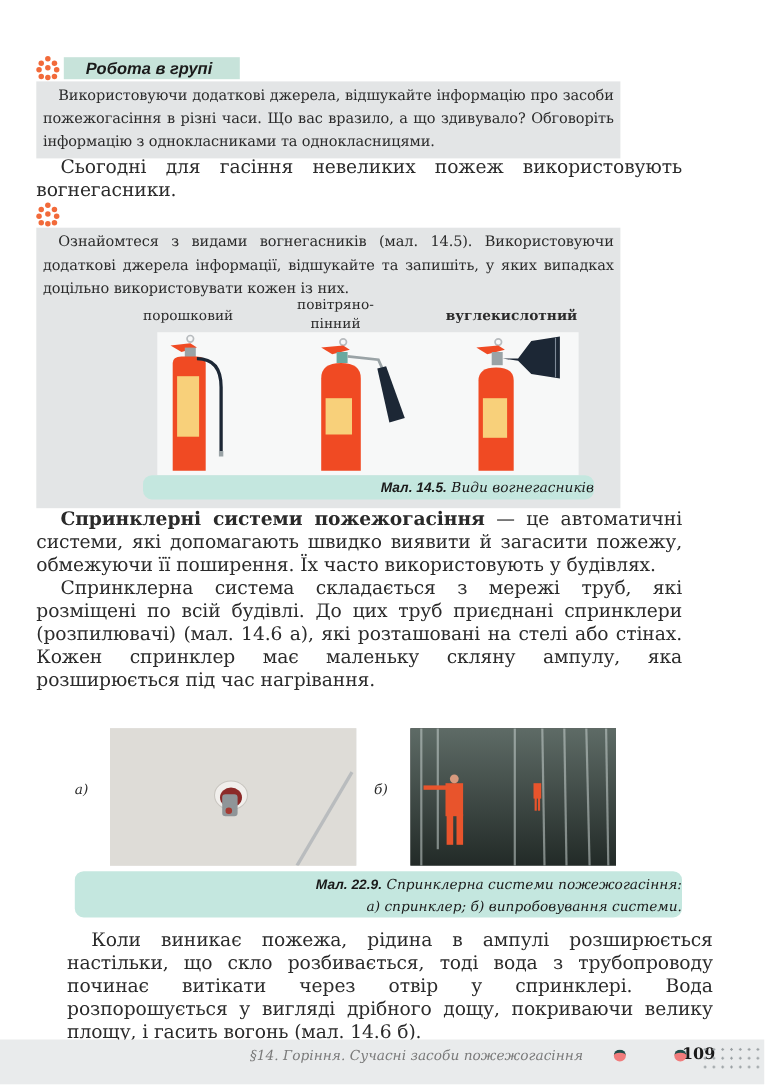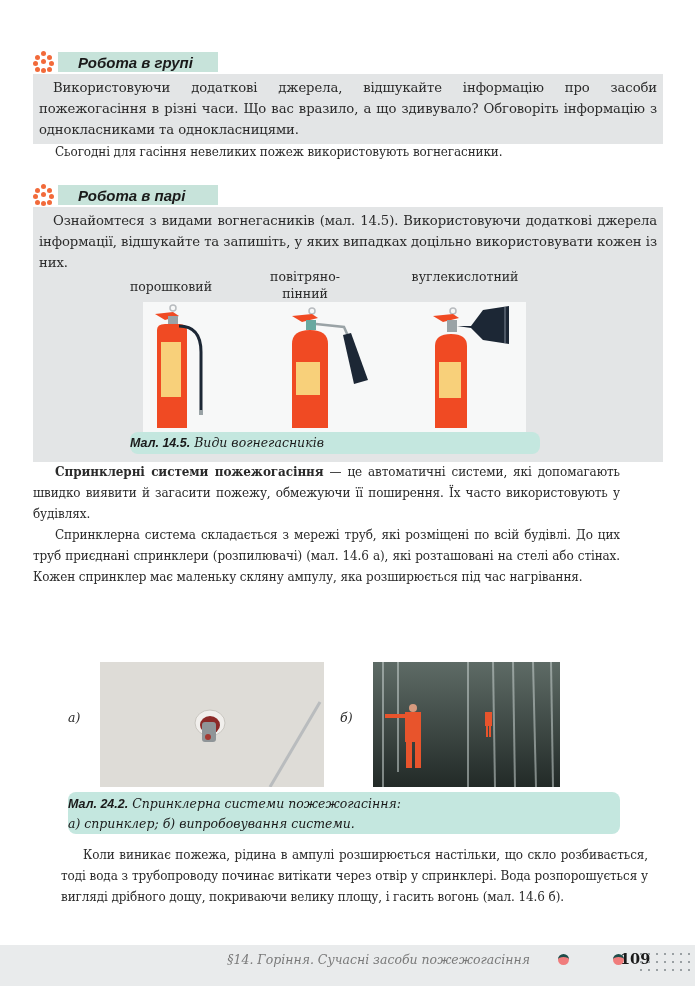--- a/index.html
+++ b/index.html
@@ -7,32 +7,32 @@
   body { position: relative; font-family: "DejaVu Serif", "Liberation Serif", serif; color: #2a2a2a; }
 
   .page { position: absolute; left: 0; top: 0; width: 695px; height: 986px; }
 
   .section-header { position: absolute; left: 33px; height: 22px; display: flex; align-items: center; }
   .dots-icon { width: 22px; height: 22px; position: relative; }
   .dots-icon span { position: absolute; width: 5px; height: 5px; border-radius: 50%; background: #f26a3a; }
   .header-bar { margin-left: 3px; height: 20px; width: 160px; background: #c7e3da; display: flex; align-items: center; padding-left: 20px; }
   .header-bar span { font-family: "Liberation Sans", "DejaVu Sans", sans-serif; font-weight: bold; font-style: italic; font-size: 15px; color: #1a1a1a; text-align: center; }
 
-  .task-box { position: absolute; left: 33px; width: 630px; background: #e3e5e6; padding: 3px 6px 4px 6px; }
+  .task-box { position: absolute; left: 33px; width: 531px; background: #e3e5e6; padding: 3px 6px 4px 6px; }
   .task-box p { font-size: 13.2px; line-height: 21px; text-indent: 14px; text-align: justify; letter-spacing: -0.1px; }
 
-  .body-text { position: absolute; left: 33px; width: 587px; font-size: 12px; line-height: 21px; text-align: justify; letter-spacing: -0.1px; }
+  .body-text { position: absolute; left: 33px; width: 587px; font-size: 17px; line-height: 21px; text-align: justify; letter-spacing: -0.1px; }
   .body-text p { text-indent: 22px; }
   .body-text b { font-weight: bold; }
 
   .ext-labels { position: absolute; top: 268px; left: 33px; width: 587px; height: 36px; padding-left: 16px; }
   .ext-label { position: absolute; font-size: 12.5px; line-height: 17px; text-align: center; }
 
   .ext-figure { position: absolute; left: 143px; top: 302px; width: 383px; height: 130px; background: #f7f8f8; }
-  .cap-bar { position: absolute; background: #c4e7df; border-radius: 8px; text-align: left; font-size: 12.5px; color: #1a1a1a; }
+  .cap-bar { position: absolute; background: #c4e7df; border-radius: 8px; text-align: right; font-size: 12.5px; color: #1a1a1a; }
   .cap-bar .lbl { font-family: "Liberation Sans", "DejaVu Sans", sans-serif; font-weight: bold; font-style: italic; }
   .cap-bar .txt { font-style: italic; }
 
   .photo { position: absolute; overflow: hidden; }
   .sub-lbl { position: absolute; font-style: italic; font-size: 12.5px; }
 
   .footer { position: absolute; left: 0; top: 945px; width: 695px; height: 41px; background: #e9ebec; padding-left: 44px; }
   .footer-text { position: absolute; right: 165px; top: 7px; font-style: italic; font-size: 12.5px; color: #7a7a7a; }
   .page-num { position: absolute; left: 577px; top: 5px; font-weight: bold; font-size: 14.5px; color: #1a1a1a; margin-left: 43px; }
   .bullet { position: absolute; top: 9px; width: 11px; height: 11px; border-radius: 50%; background: #f07c7c; border-top: 3px solid #1e4d4a; }
@@ -73,32 +73,29 @@
       <span style="left:8px;top:0"></span>
         <span style="left:2px;top:4px"></span>
         <span style="left:14px;top:4px"></span>
       <span style="left:0;top:10px"></span>
         <span style="left:8px;top:8px"></span>
         <span style="left:16px;top:10px"></span>
       <span style="left:2px;top:16px"></span>
         <span style="left:14px;top:16px"></span>
         <span style="left:8px;top:17px"></span>
     </div>
-    <div class="header-bar">
-        <span>Робота в парі</span>
-      </div>
   </div>
   <div class="task-box" style="top:207px; height:255px;">
     <p>Ознайомтеся з видами вогнегасників (мал. 14.5). Використовуючи додаткові джерела інформації, відшукайте та запишіть, у яких випадках доцільно використовувати кожен із них.</p>
   </div>
 
   <div class="ext-labels">
     <div class="ext-label" style="left:83px;top:10px;width:110px;">порошковий</div>
     <div class="ext-label" style="left:232px;top:0;width:80px;">повітряно-пінний</div>
-    <div class="ext-label" style="left:362px;top:0;width:140px;">вуглекислотний</div>
+    <div class="ext-label" style="left:362px;top:10px;width:140px;font-weight:bold;">вуглекислотний</div>
   </div>
 
   <div class="ext-figure">
     <svg width="383" height="130" viewBox="0 0 383 130">
 
       <g>
         <circle cx="30" cy="6" r="3" fill="none" stroke="#b8bcbf" stroke-width="1.5"></circle>
         <path d="M12 12 L30 10 L36 14 L22 18 Z" fill="#f04a23"></path>
         <rect x="25" y="14" width="10" height="10" fill="#9aa3a6"></rect>
         <path d="M14 28 Q14 22 22 22 L36 22 Q44 22 44 28 L44 126 L14 126 Z" fill="#f04a23"></path>
@@ -176,21 +173,21 @@
         <circle cx="40" cy="46" r="4" fill="#d79a7e"></circle>
         <rect x="12" y="52" width="22" height="4"></rect>
         <rect x="112" y="50" width="7" height="14"></rect>
           <rect x="113" y="63" width="2" height="12"></rect>
           <rect x="116" y="63" width="2" height="12"></rect>
       </g>
     </svg>
   </div>
 
   <div class="cap-bar" style="left:68px; top:792px; width:552px; height:42px; padding-top:2px; line-height:19px;">
-    <div><span class="lbl">Мал. 24.2.</span> <span class="txt">Спринклерна системи пожежогасіння:</span></div>
+    <div><span class="lbl">Мал. 22.9.</span> <span class="txt">Спринклерна системи пожежогасіння:</span></div>
     <div class="txt">а) спринклер; б) випробовування системи.</div>
   </div>
 
   <div class="body-text" style="top:845px;margin-left:28px;">
     <p>Коли виникає пожежа, рідина в ампулі розширюється настільки, що скло розбивається, тоді вода з трубопроводу починає витікати через отвір у спринклері. Вода розпорошується у вигляді дрібного дощу, покриваючи велику площу, і гасить вогонь (мал. 14.6 б).</p>
   </div>
 
   <div class="footer">
     <div class="footer-text">§14. Горіння. Сучасні засоби пожежогасіння</div>
     <div class="bullet" style="left:558px;"></div>

